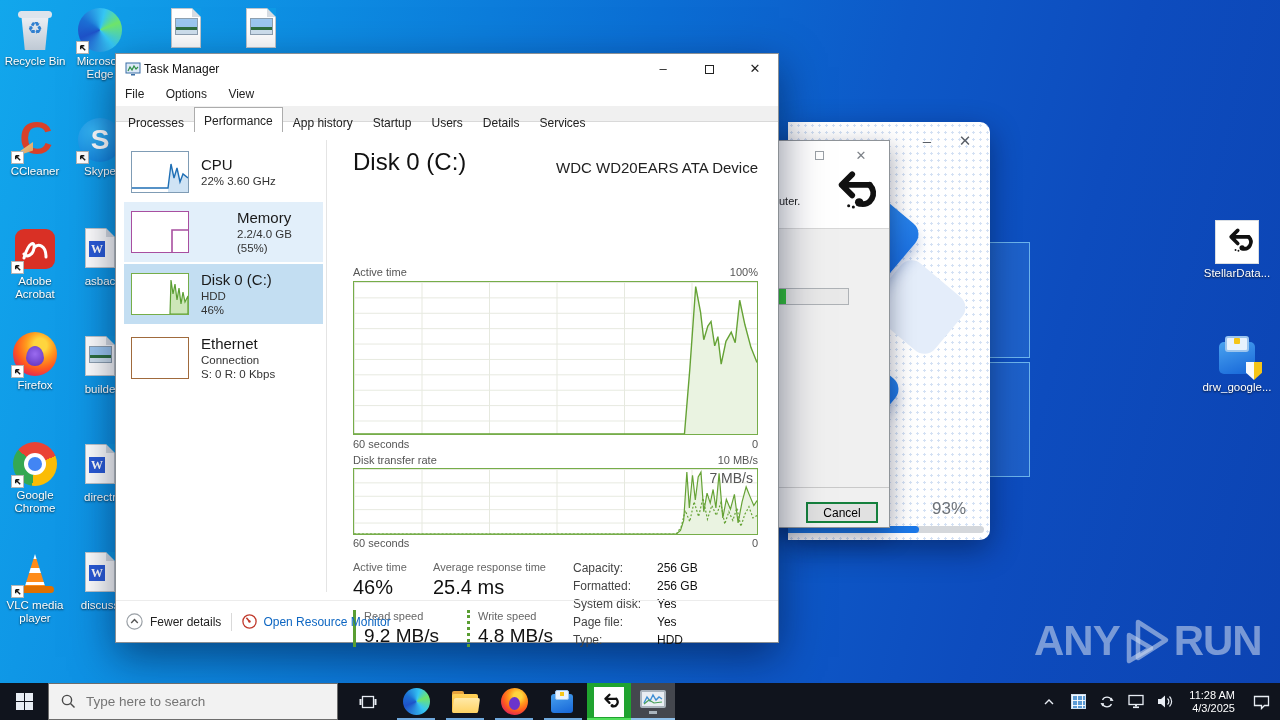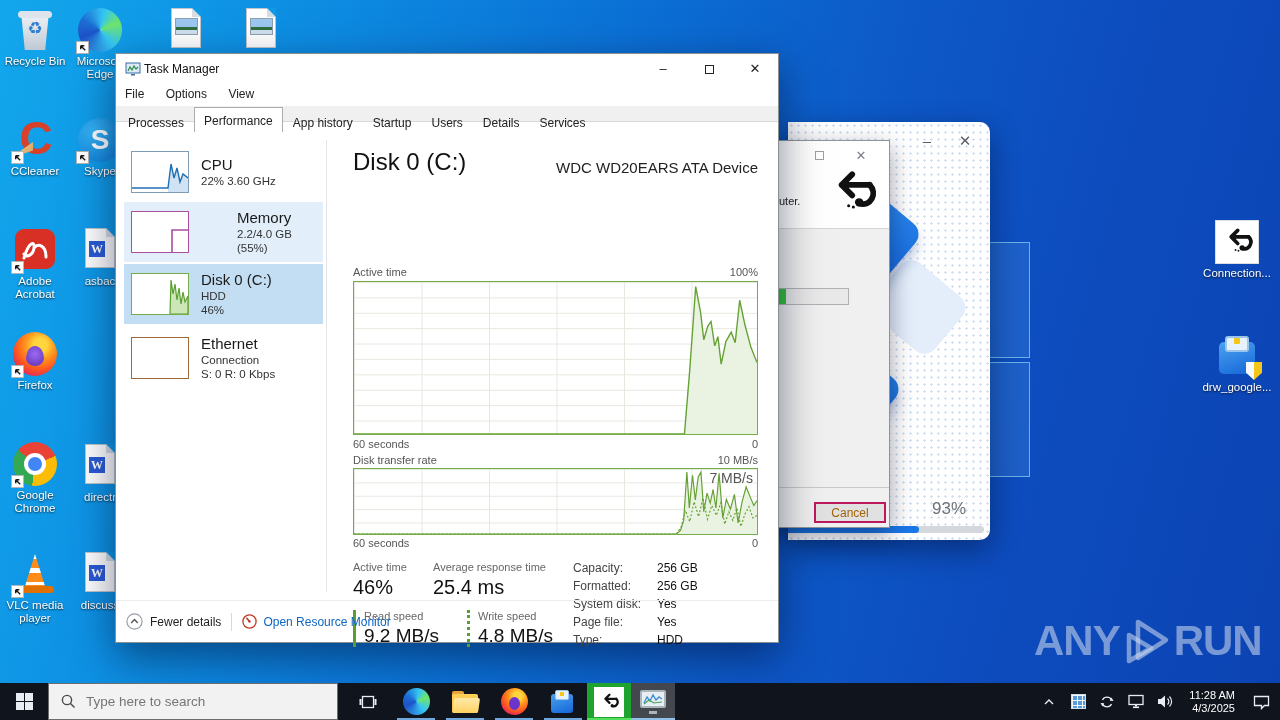--- a/index.html
+++ b/index.html
@@ -40,22 +40,22 @@
   
   .sdlg { position:absolute; left:700px; top:140px; width:190px; height:388px; background:#f0f0f0; border:1px solid #8f9499;
     box-shadow:0 8px 22px rgba(0,10,40,.4); }
   .sdlg .top { position:absolute; left:0; top:0; width:100%; height:88px; background:#fff; border-bottom:1px solid #d7d7d7; }
   .sdlg .ctl { position:absolute; top:5px; width:20px; height:20px; text-align:center; line-height:20px; font-size:13px; color:#7d8288; }
   .dlg-text { position:absolute; left:78px; top:54px; font-size:11px; color:#222; }
   .dlg-logo { position:absolute; left:122px; top:26px; width:56px; height:52px; }
   .dlg-track { position:absolute; left:58px; top:147px; width:90px; height:17px; border:1px solid #aeb2b6; background:#e9e9e9; }
   .dlg-track .fill { width:30%; height:100%; background:#35c13c; }
   .dlg-div { position:absolute; left:0; top:346px; width:100%; border-top:1px solid #c9c9c9; }
-  .dlg-cancel { position:absolute; left:105px; top:361px; width:72px; height:21px; background:#e1e1e1; border:2px solid #be185d;
-    font-size:12px; color:#a16207; font-family:"Liberation Sans",sans-serif;margin-left:8px; }
+  .dlg-cancel { position:absolute; left:105px; top:361px; width:72px; height:21px; background:#e1e1e1; border:2px solid #15803d;
+    font-size:12px; color:#000000; font-family:"Liberation Sans",sans-serif; }
 
   
   .tm { position:absolute; left:115px; top:53px; width:664px; height:590px; background:#fff; border:1px solid #8a8f94;
     box-shadow:0 14px 40px rgba(0,10,40,.5); font-size:12px; color:#111; }
   .tm-titlebar { position:absolute; left:0; top:0; width:100%; height:30px; background:#fff; }
   .tm-title { position:absolute; left:28px; top:8px; font-size:12px; color:#111; }
   .tm-appicon { position:absolute; left:9px; top:7px; width:16px; height:16px; }
   .wctl { position:absolute; top:0; width:46px; height:30px; text-align:center; line-height:30px; font-size:13px; color:#222; }
   .wctl .maxbox { display:inline-block; width:9px; height:9px; border:1px solid #222; vertical-align:middle; }
   .tm-menubar { position:absolute; left:0; top:30px; width:100%; height:22px; background:#fff; }
@@ -236,20 +236,29 @@
   <div class="dicon" style="left:63px; top:228px;">
     <div class="ig">
       <div class="page">
           <div class="fold"></div>
           <div class="wbadge">W</div>
         </div>
     </div>
     <div class="dlabel">asbac</div>
   </div>
 
+  <div class="dicon" style="left:63px; top:336px;">
+    <div class="ig">
+      <div class="page">
+          <div class="fold"></div>
+          <div class="imgthumb"></div>
+        </div>
+    </div>
+    <div class="dlabel">builde</div>
+  </div>
 
   <div class="dicon" style="left:63px; top:444px;">
     <div class="ig">
       <div class="page">
           <div class="fold"></div>
           <div class="wbadge">W</div>
         </div>
     </div>
     <div class="dlabel">directr</div>
   </div>
@@ -285,21 +294,21 @@
     <div class="ig">
       <div style="position:absolute;left:0;top:0;width:44px;height:44px;background:#fff;border:1px solid #d9dee4;"></div>
       <svg style="position:absolute;left:4px;top:6px;" width="36" height="32" viewBox="0 0 48 44">
         <path d="M40 15 H16 M16 15 L25 6 M16 15 L25 24" fill="none" stroke="#111" stroke-width="5" stroke-linecap="round" stroke-linejoin="round"></path>
         <path d="M40 15 c7 7 1 19 -9 16" fill="none" stroke="#111" stroke-width="5" stroke-linecap="round"></path>
         <circle cx="31" cy="30" r="3.6" fill="#111"></circle>
         <circle cx="22" cy="33" r="1.3" fill="#111"></circle>
           <circle cx="26" cy="34" r="1.3" fill="#111"></circle>
       </svg>
     </div>
-    <div class="dlabel">Connection...</div>
+    <div class="dlabel">StellarData...</div>
   </div>
 
   <div class="dicon" style="left:1200px; top:334px;">
     <div class="ig">
       <div style="position:absolute;left:4px;top:8px;width:36px;height:32px;background:linear-gradient(160deg,#4aa3ef,#1565d8);border-radius:5px;"></div>
       <div style="position:absolute;left:10px;top:2px;width:24px;height:16px;background:#e8f2fd;border:2px solid #9cc5ee;border-radius:3px;"></div>
       <div style="position:absolute;left:19px;top:4px;width:6px;height:6px;background:#f5c518;border-radius:1px;"></div>
       <div style="position:absolute;right:-3px;bottom:-2px;width:16px;height:18px;background:linear-gradient(90deg,#f7f9fc 0 50%,#f5c518 50%);clip-path:polygon(0 0,100% 0,100% 60%,50% 100%,0 60%);"></div>
     </div>
     <div class="dlabel">drw_google...</div>

